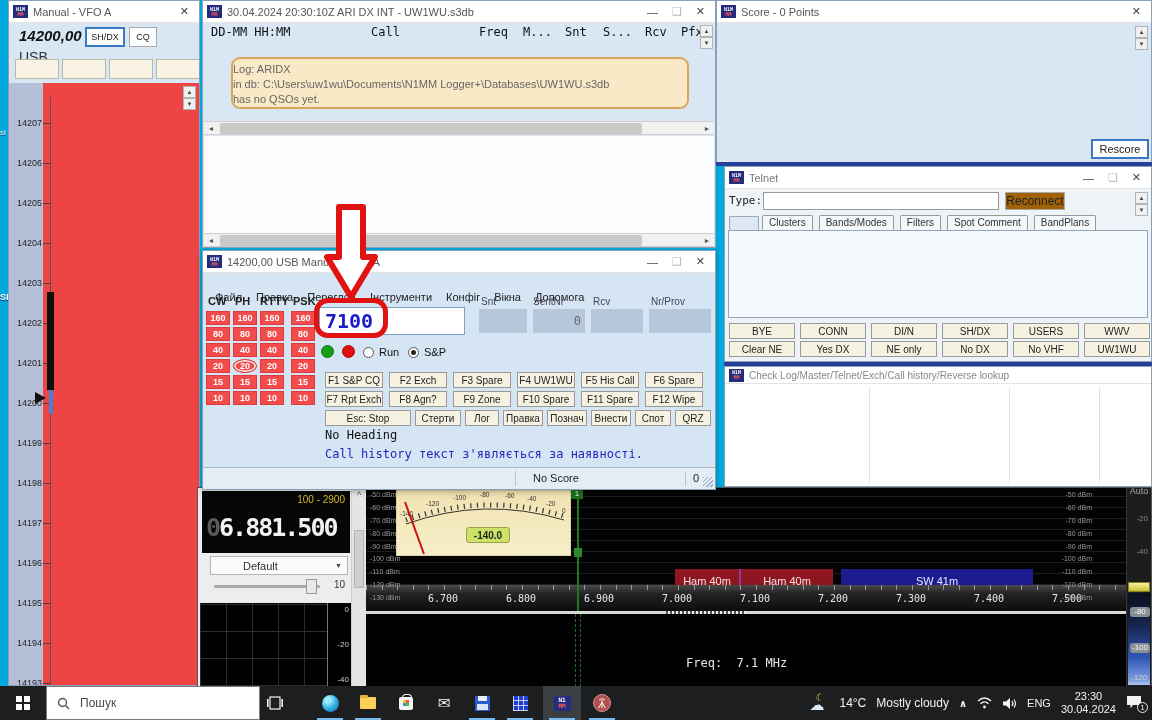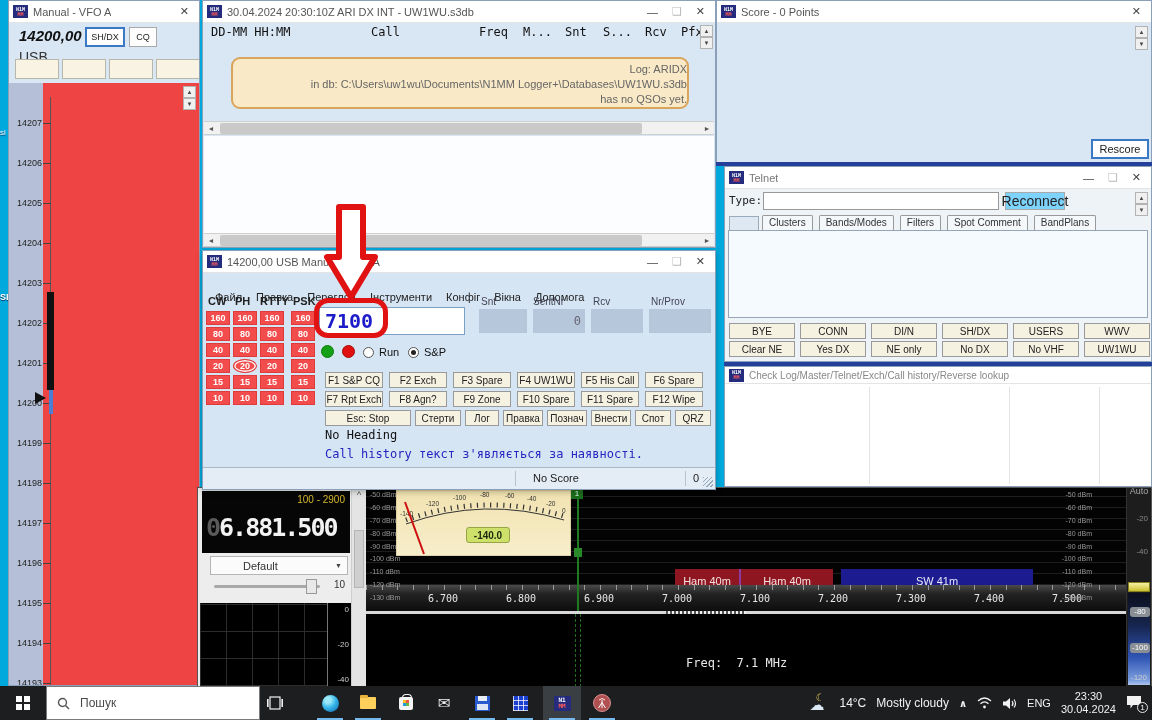--- a/index.html
+++ b/index.html
@@ -42,38 +42,38 @@
 
   
   #log { left:202px; top:0; width:514px; height:248px; z-index:2; }
   #log-cols { position:absolute; left:0; top:24px; height:20px; width:100%; }
   #log-cols span { position:absolute; font:12px "DejaVu Sans Mono",monospace; color:#111; }
   #log-cols span:nth-child(1){left:8px;} #log-cols span:nth-child(2){left:168px;}
   #log-cols span:nth-child(3){left:276px;} #log-cols span:nth-child(4){left:320px;}
   #log-cols span:nth-child(5){left:362px;} #log-cols span:nth-child(6){left:400px;}
   #log-cols span:nth-child(7){left:442px;} #log-cols span:nth-child(8){left:478px;}
   #log-spin { right:2px; top:24px; }
-  #log-notice { position:absolute; left:28px; top:56px; width:458px; height:52px; background:#f9e9c6; border:2px solid #d9a45b; border-radius:9px; text-align:right; font-size:11px; line-height:15px; color:#666; padding-top:3px; }
+  #log-notice { position:absolute; left:28px; top:56px; width:458px; height:52px; background:#f9e9c6; border:2px solid #d9a45b; border-radius:9px; text-align:left; font-size:11px; line-height:15px; color:#666; padding-top:3px; }
   #log-sc1 { top:120px; } #log-sc2 { top:232px; }
   #log-pane2 { position:absolute; left:1px; right:1px; top:135px; height:97px; background:#fbfdff; }
 
   
   #score { left:716px; top:0; width:436px; height:164px; z-index:2; }
   #score-lines { position:absolute; left:6px; top:26px; }
   #score-lines div { font:11px "DejaVu Sans Mono",monospace; color:#111; white-space:pre; line-height:13px; }
   #score-spin { right:3px; top:25px; }
   #rescore { left:374px; top:138px; width:58px; height:20px; border:2px solid #3b78c4; font-size:11px; }
   .navy-strip { position:absolute; background:#24409a; z-index:3; }
 
   
   #telnet { left:724px; top:166px; width:428px; height:196px; background:#eef3f8; z-index:3; }
   #telnet .ttl { color:#777; }
   #tn-type { position:absolute; left:4px; top:27px; font:11px "DejaVu Sans Mono",monospace; color:#222; }
   #tn-input { position:absolute; left:38px; top:25px; width:236px; height:18px; background:#fff; border:1px solid #999; }
-  #tn-reconnect { left:280px; top:25px; width:60px; height:18px; font-size:14px; background:#7dd3fc; }
+  #tn-reconnect { left:280px; top:25px; width:60px; height:18px; font-size:12px; background:#a16207; }
   #tn-spin { right:3px; top:25px; }
   #tn-tabs { position:absolute; left:4px; top:48px; display:flex; gap:3px; align-items:flex-end; }
   .tn-stub { width:30px; height:14px; background:#dde8f2; border:1px solid #9ab; border-bottom:none; }
   #tn-tabs .tab { font-size:10px; color:#333; background:#f5f8fb; border:1px solid #999; border-bottom:none; border-radius:2px 2px 0 0; padding:1px 6px; height:15px; }
   #tn-body { position:absolute; left:3px; right:3px; top:63px; height:88px; background:#f4fafd; border:1px solid #95a5b5; }
   .tn-row { position:absolute; left:4px; display:grid; grid-template-columns:repeat(6,66px); gap:5px; }
   #tn-r1 { top:156px; } #tn-r2 { top:174px; }
   .tn-row button { height:16px; font-size:10px; background:#f6f2e2; border:1px solid #999; color:#222; }
 
   

